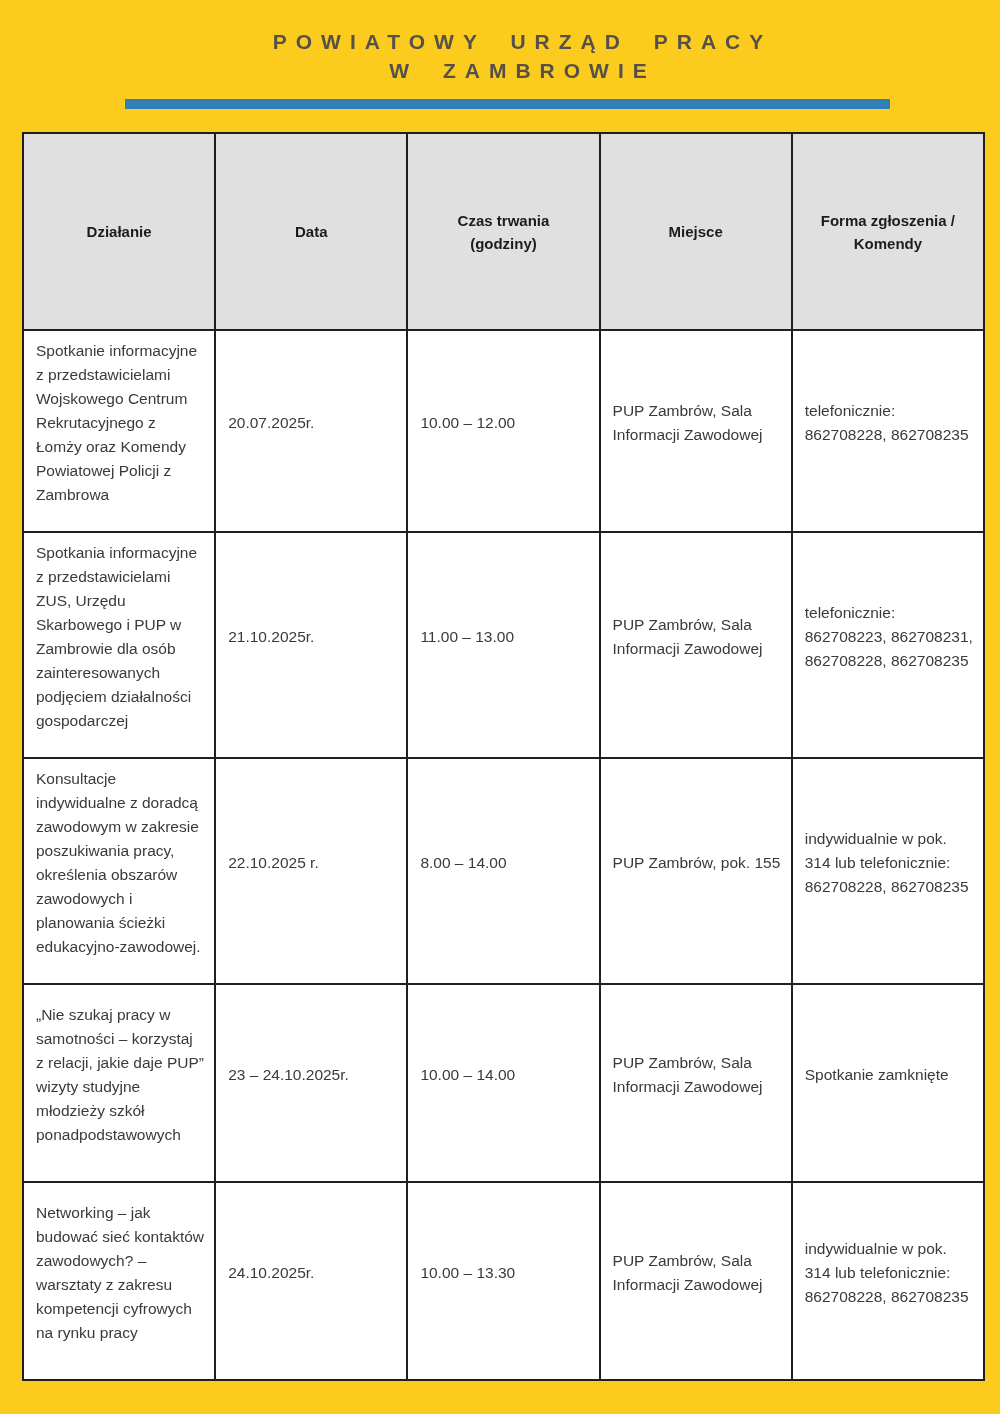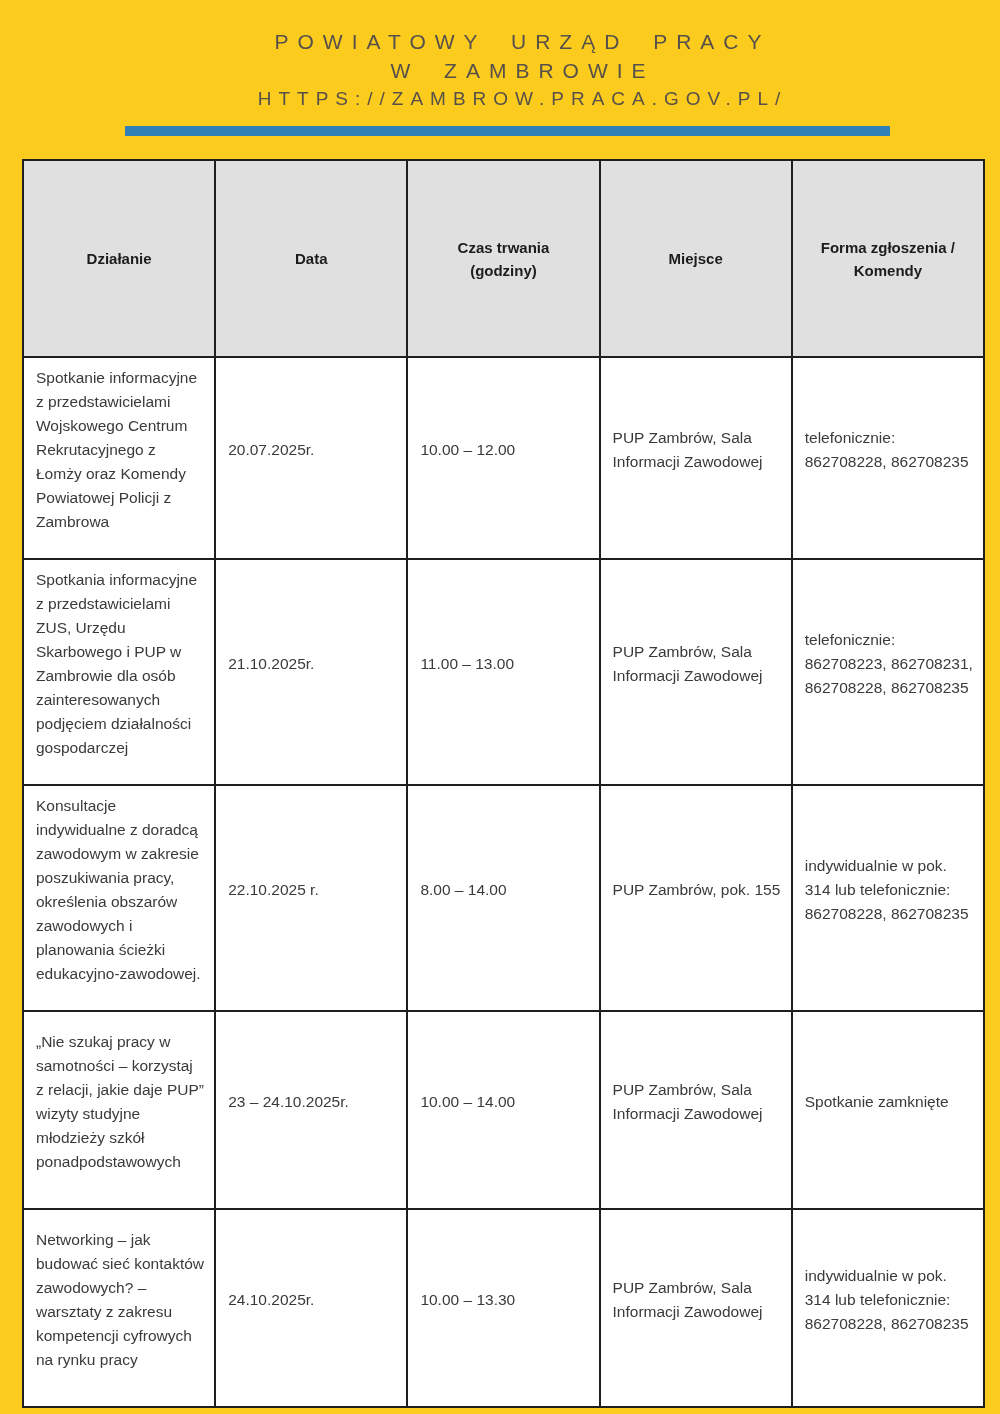--- a/index.html
+++ b/index.html
@@ -15,21 +15,21 @@
   body{
     height:1414px;
     background:var(--bg);
     font-family:"Liberation Sans","DejaVu Sans",sans-serif;
     overflow:hidden;
   }
   .page-header{
     padding-top:27px;
     text-align:center;
     color:var(--header-text);
-    font-weight:normal;
+    font-weight:bold;
     margin-left:45px;
   }
   .hdr-line{display:block;}
   .hdr-title{
     font-size:21px;
     letter-spacing:9px;
     word-spacing:10px;
     line-height:29px;
   }
   .hdr-sub{
@@ -81,21 +81,20 @@
     text-align:left;
     padding:8px 10px 24px 12px;
   }
 </style>
 </head>
 <body>
 
 <header class="page-header">
   <span class="hdr-line hdr-title">POWIATOWY URZĄD PRACY</span>
   <span class="hdr-line hdr-title">W ZAMBROWIE</span>
-  <span class="hdr-line hdr-sub">HTTPS://ZAMBROW.PRACA.GOV.PL/</span>
 </header>
 
 <div class="divider"></div>
 
 <table class="schedule">
   <colgroup>
       <col>
       <col>
       <col>
       <col>

